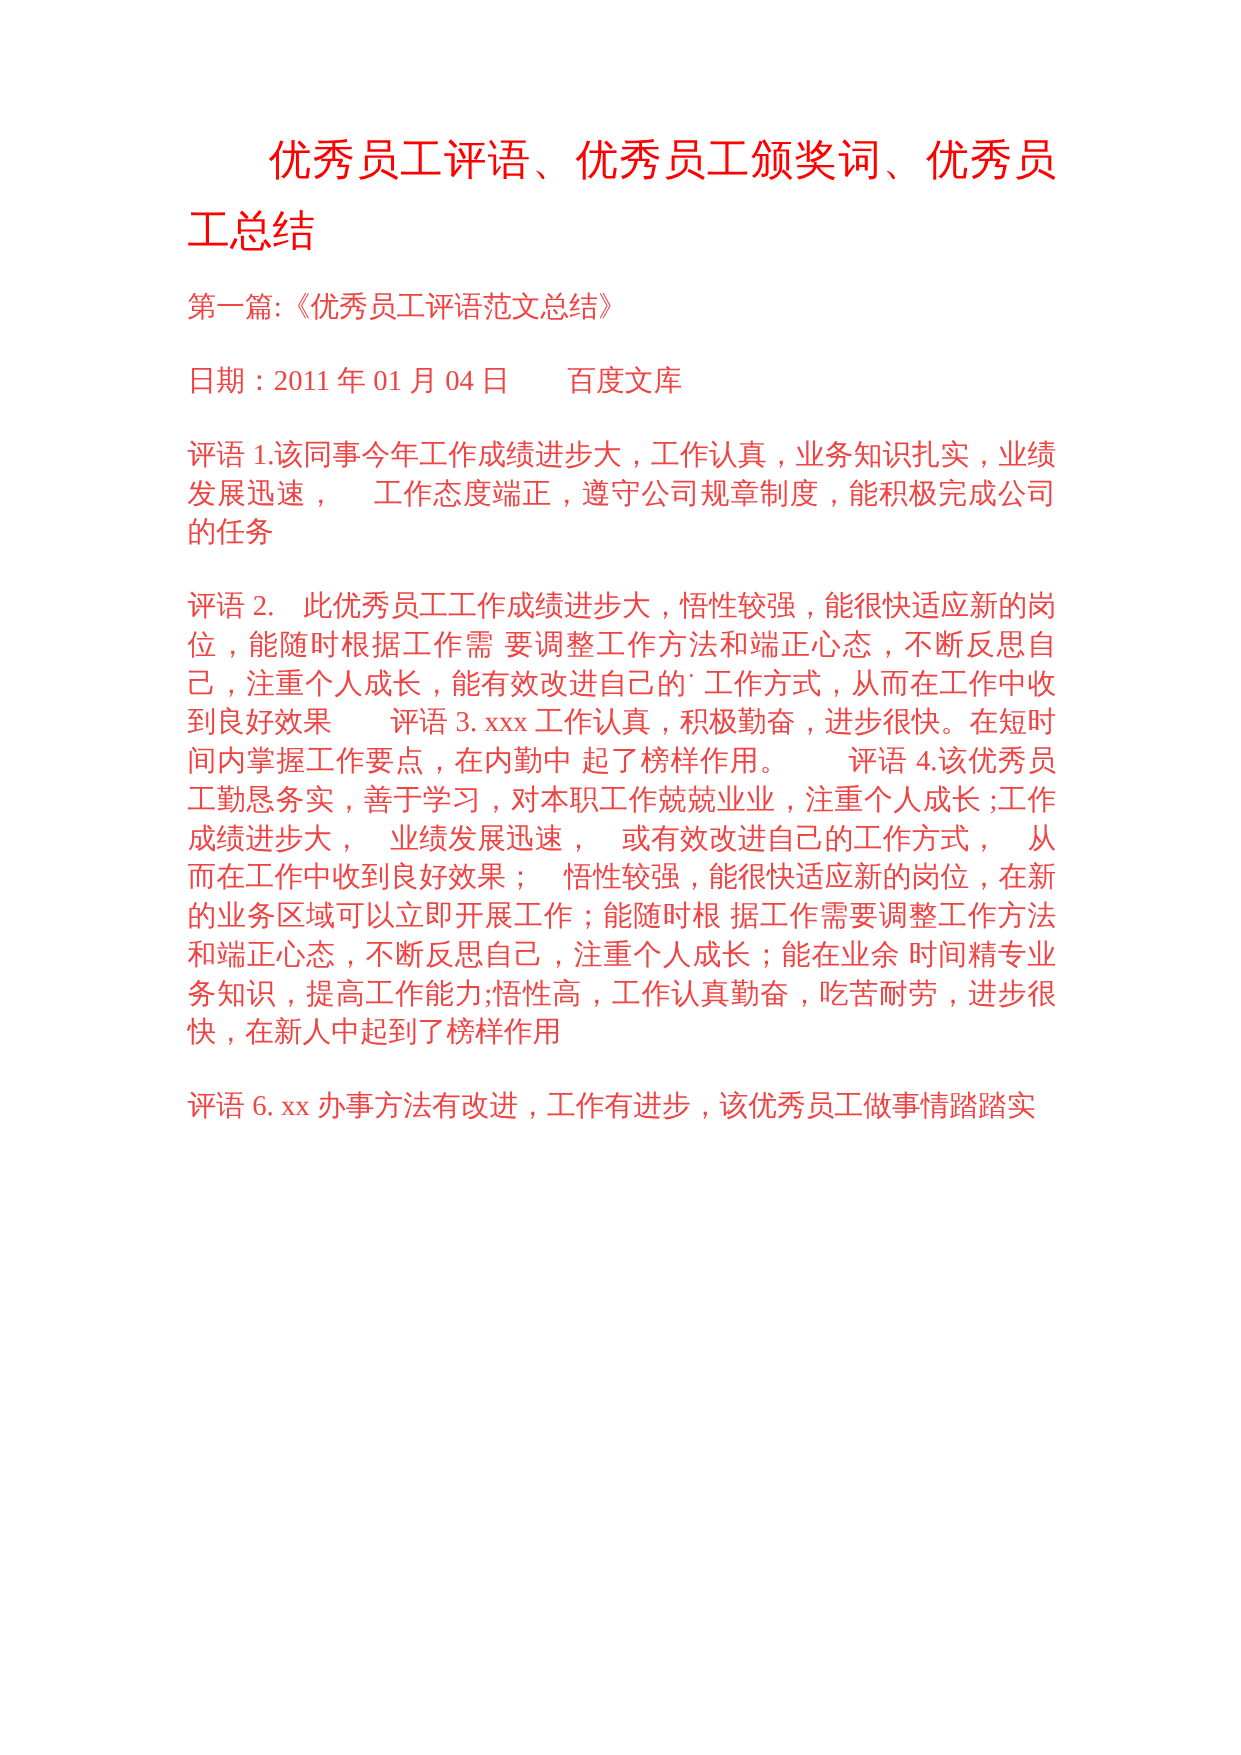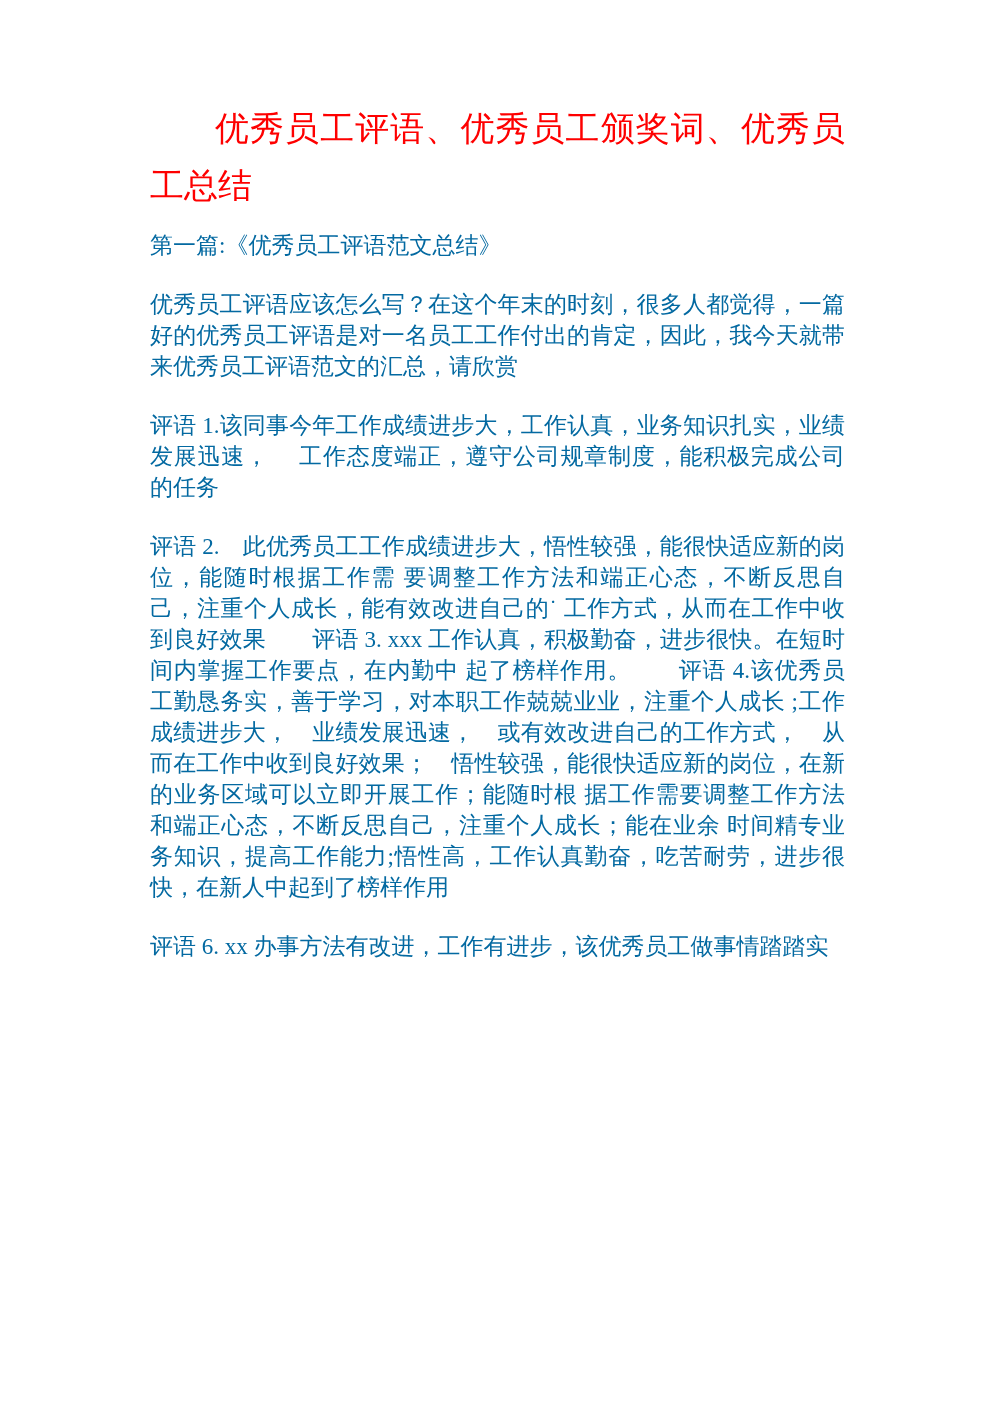--- a/index.html
+++ b/index.html
@@ -28,39 +28,39 @@
     color: #fe0000;
     text-indent: 65px;
     text-align: justify;
     font-family: "Liberation Serif", "DejaVu Serif", serif;
   }
   .para {
     margin: 0 0 28px 0;
     font-size: 23px;
     line-height: 31px;
     text-align: justify;
-    color: #0369a1;
+    color: #ef4444;
     word-break: break-all;
     font-family: "Liberation Serif", "DejaVu Serif", serif;
   }
   .para:last-child {
     margin-bottom: 0;
   }
 </style>
 </head>
 <body>
 
 <div class="page">
   <h1 class="doc-title">优秀员工评语、优秀员工颁奖词、优秀员工总结</h1>
 
   <p class="para">第一篇:《优秀员工评语范文总结》</p>
 
 
+  <p class="para">日期：2011 年 01 月 04 日　　百度文库</p>
 
-  <p class="para">优秀员工评语应该怎么写？在这个年末的时刻，很多人都觉得，一篇好的优秀员工评语是对一名员工工作付出的肯定，因此，我今天就带来优秀员工评语范文的汇总，请欣赏</p>
 
   <p class="para">评语 1.该同事今年工作成绩进步大，工作认真，业务知识扎实，业绩发展迅速，　 工作态度端正，遵守公司规章制度，能积极完成公司的任务</p>
 
   <p class="para">评语 2.　此优秀员工工作成绩进步大，悟性较强，能很快适应新的岗位，能随时根据工作需 要调整工作方法和端正心态，不断反思自己，注重个人成长，能有效改进自己的˙ 工作方式，从而在工作中收到良好效果　　评语 3. xxx 工作认真，积极勤奋，进步很快。在短时间内掌握工作要点，在内勤中 起了榜样作用。　　评语 4.该优秀员工勤恳务实，善于学习，对本职工作兢兢业业，注重个人成长 ;工作成绩进步大，　业绩发展迅速，　或有效改进自己的工作方式，　从而在工作中收到良好效果；　悟性较强，能很快适应新的岗位，在新的业务区域可以立即开展工作；能随时根 据工作需要调整工作方法和端正心态，不断反思自己，注重个人成长；能在业余 时间精专业务知识，提高工作能力;悟性高，工作认真勤奋，吃苦耐劳，进步很　　快，在新人中起到了榜样作用</p>
 
 
   <p class="para">评语 6. xx 办事方法有改进，工作有进步，该优秀员工做事情踏踏实</p>
 </div>
 
 </body></html>

